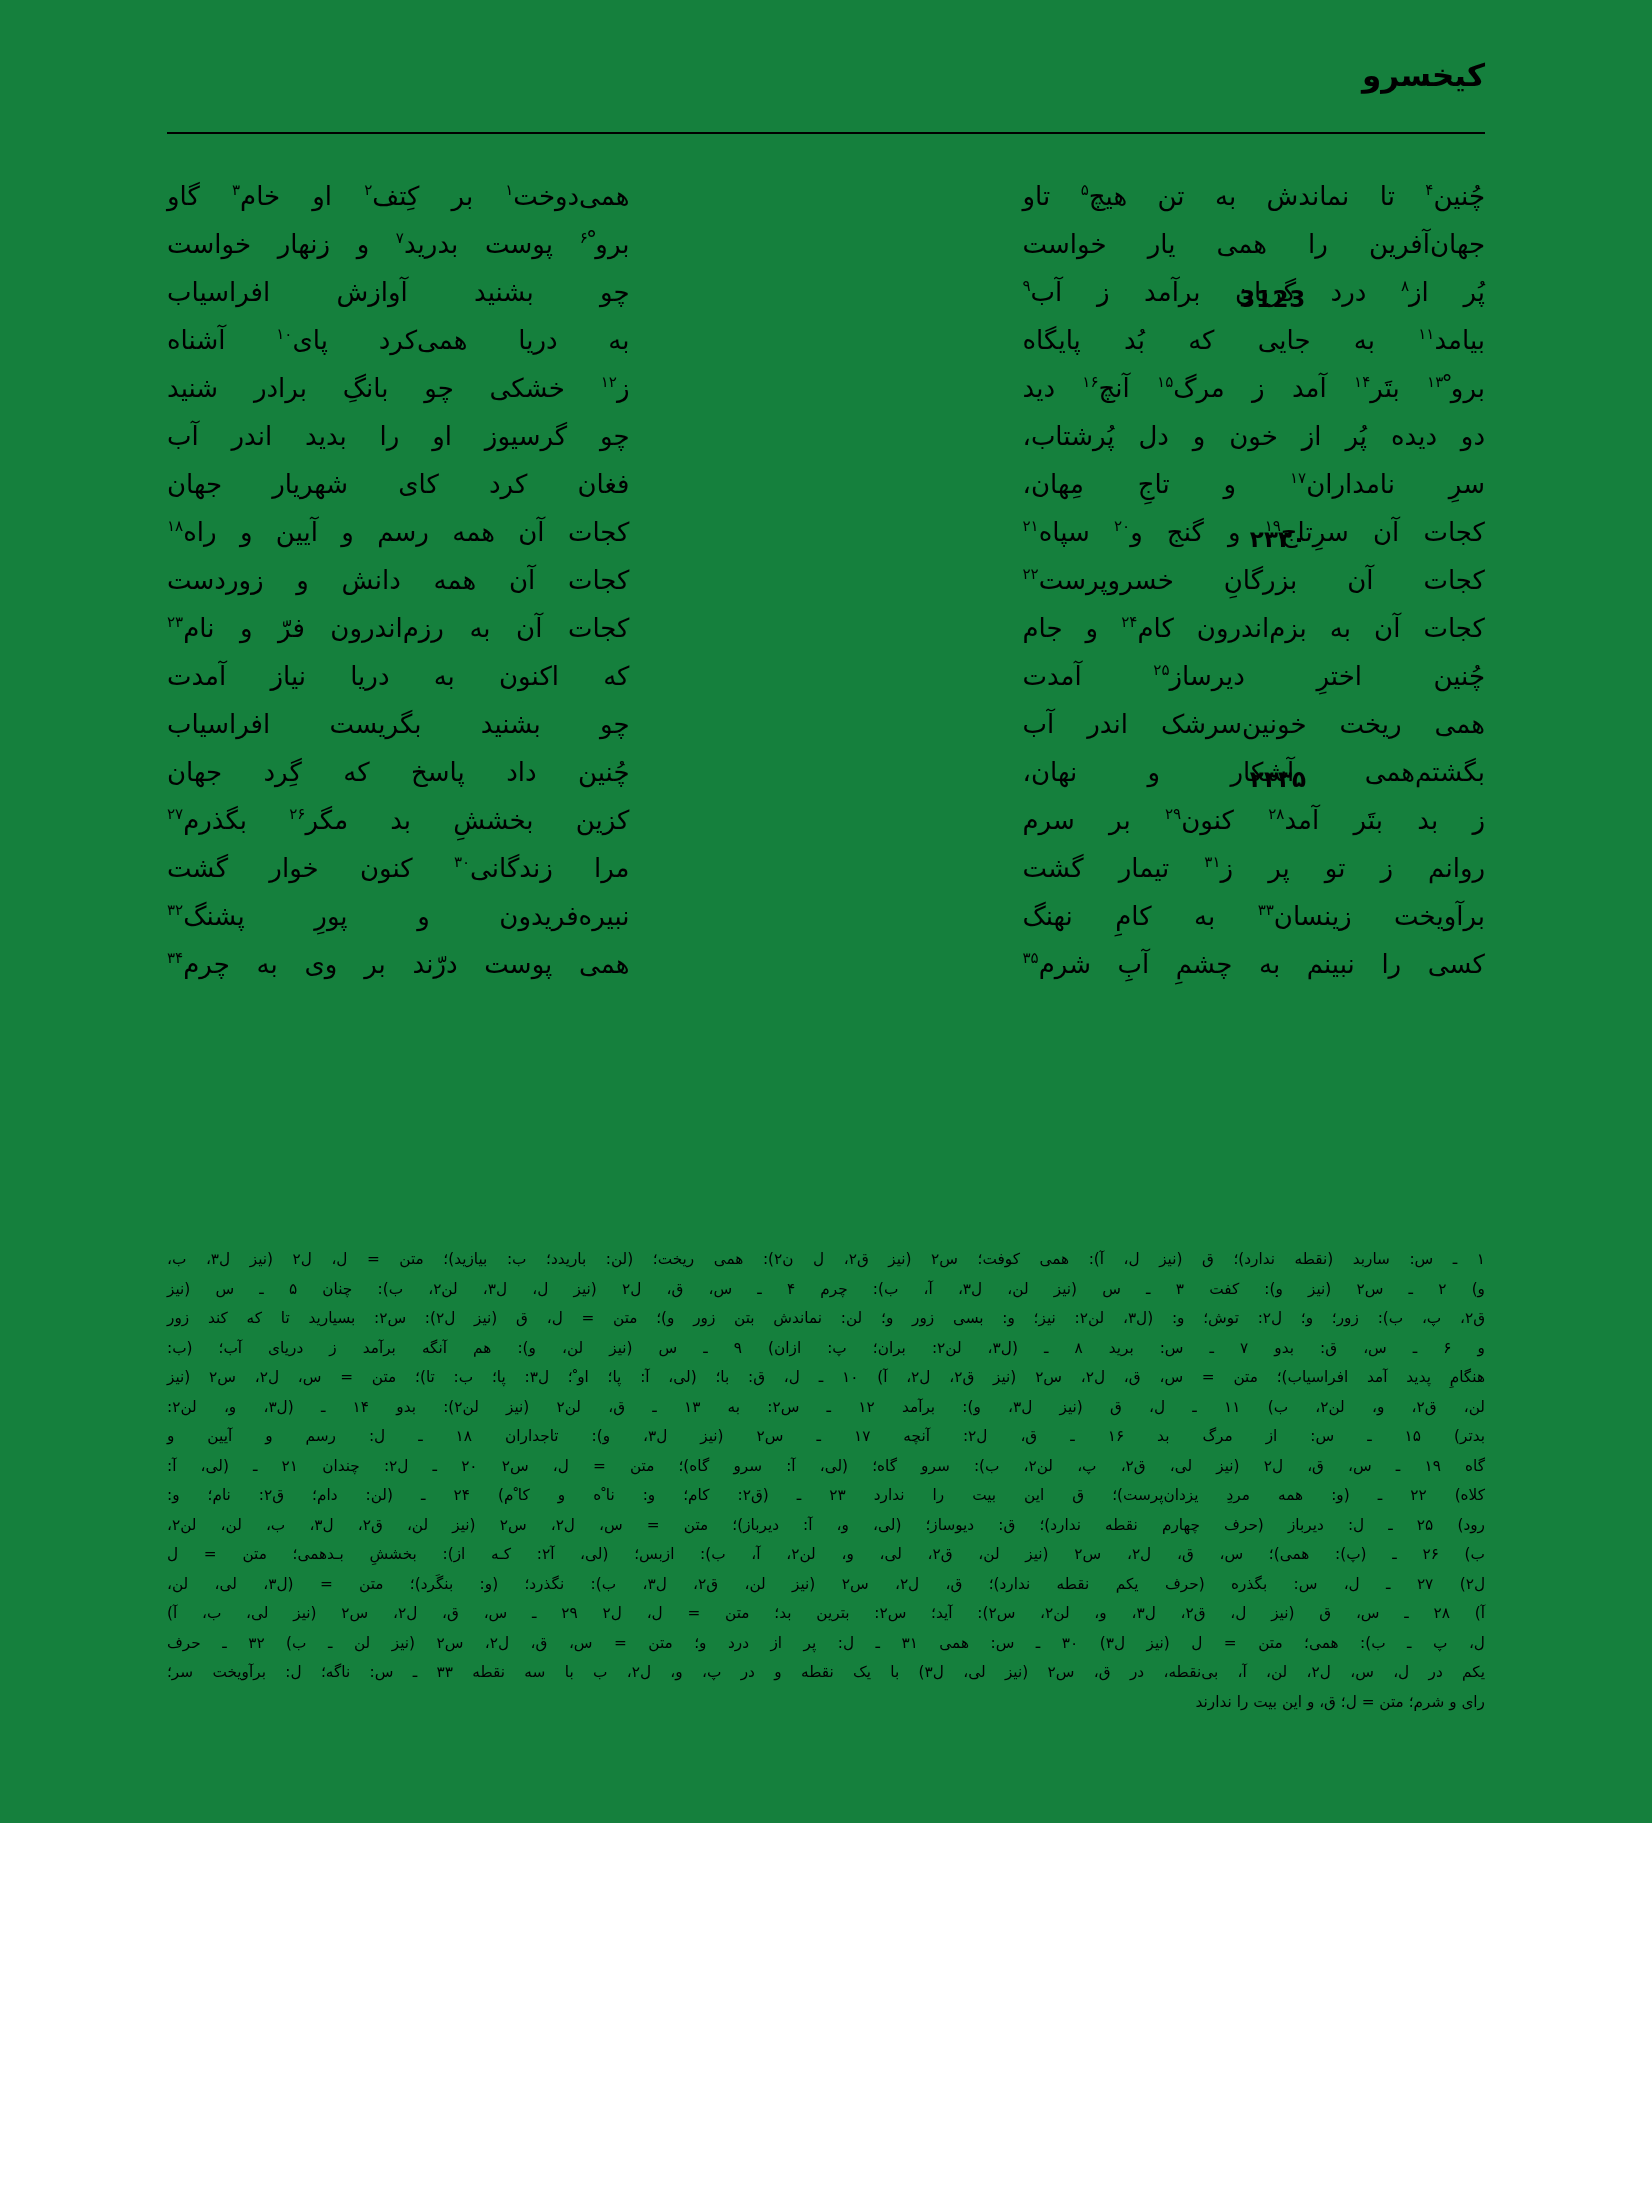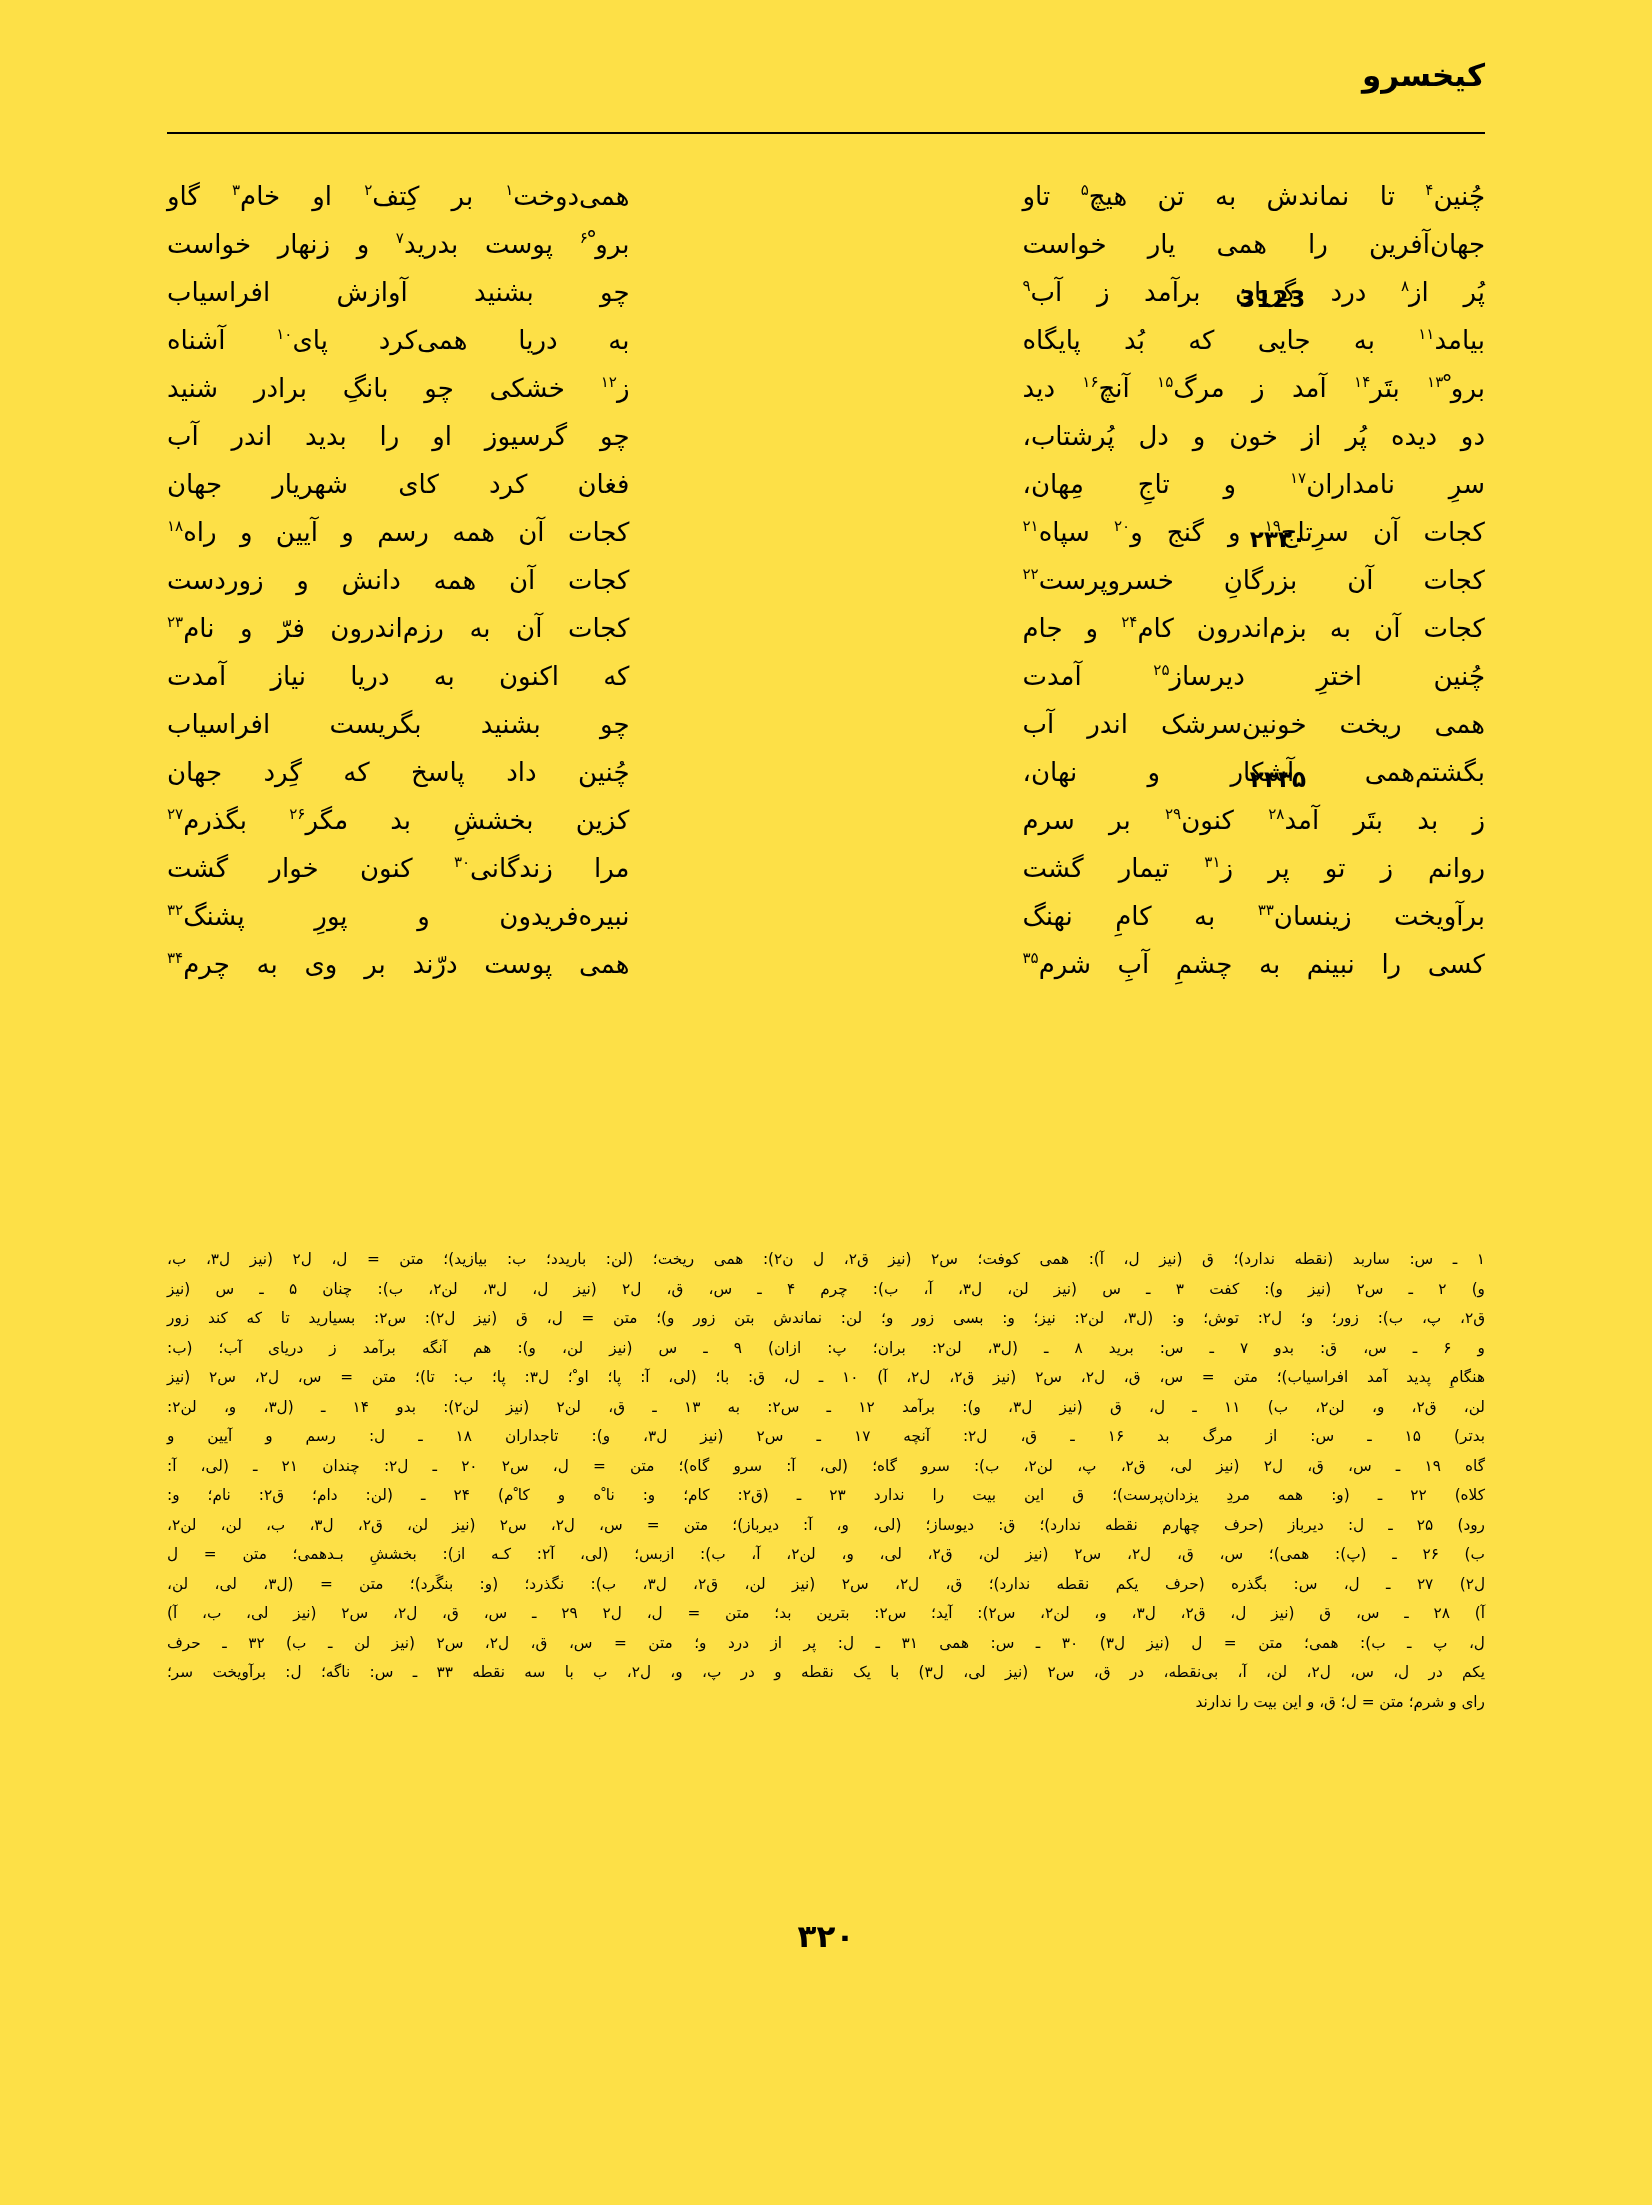--- a/index.html
+++ b/index.html
@@ -3,22 +3,22 @@
 <meta charset="utf-8">
 <style>
   html, body {
     margin: 0;
     padding: 0;
     background: #ffffff;
   }
   .page {
     position: relative;
     width: 1652px;
-    height: 2205px;
-    background: #fde047;
+    height: 1823px;
+    background: #15803d;
     font-family: "DejaVu Sans", "Liberation Sans", sans-serif;
     color: #000000;
     overflow: hidden;
     box-sizing: border-box;
   }
 
   
   .runhead {
     position: absolute;
     top: 60px;

